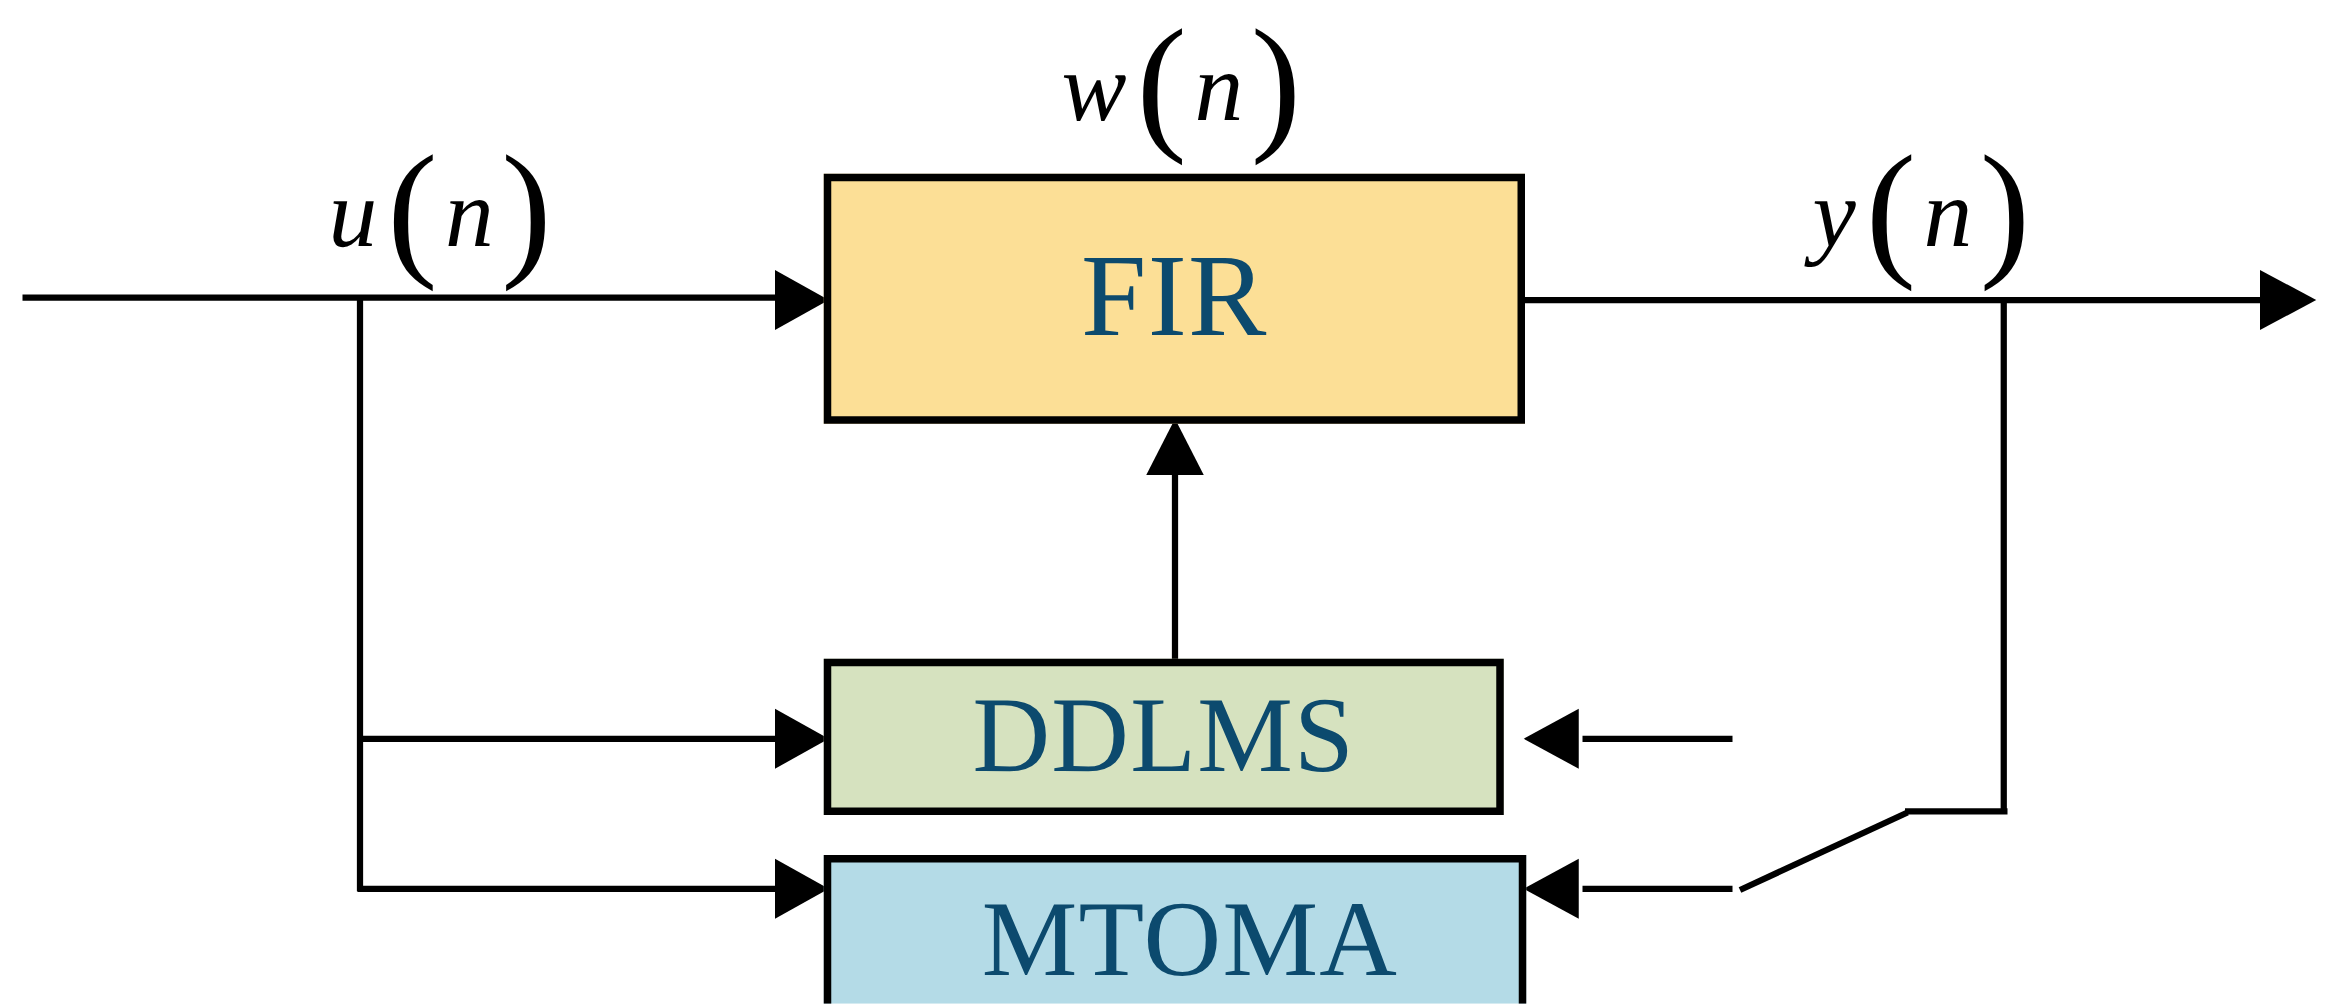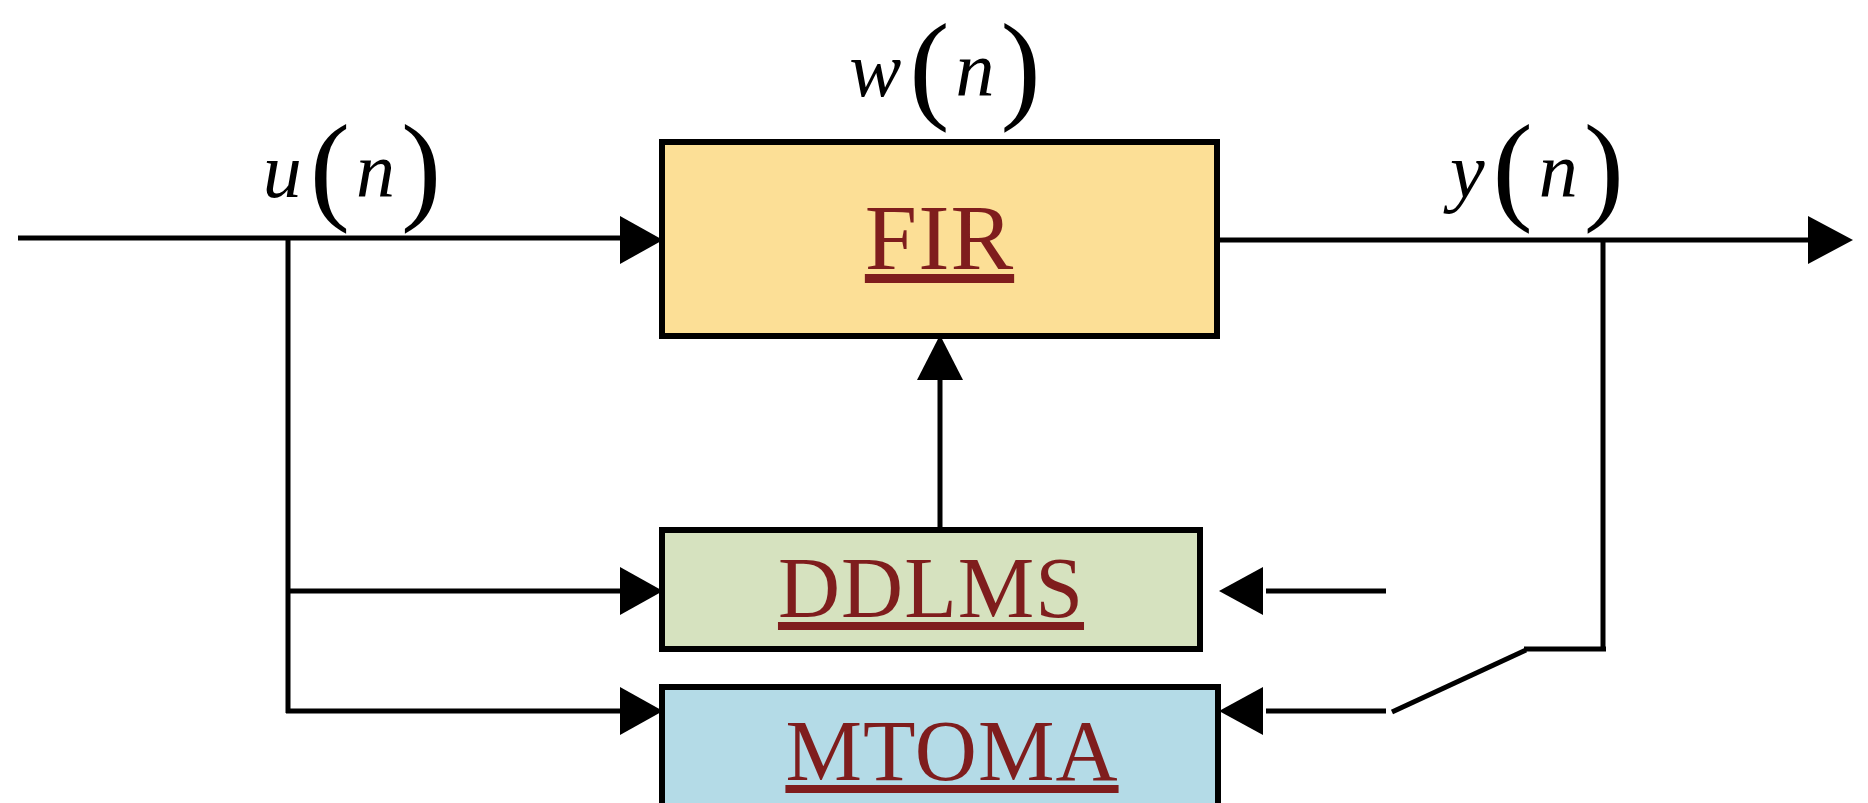--- a/index.html
+++ b/index.html
@@ -25,22 +25,21 @@
     fill: var(--line, #000000);
     stroke: none;
   }
   .box {
     position: absolute;
     box-sizing: border-box;
     border: 6px solid #000000;
     display: flex;
     align-items: center;
     justify-content: center;
-    color: #7f1d1d;
-    text-decoration: underline;
+    color: #0c4a6e;
   }
   #fir-box    { left: 659px; top: 139px; width: 561px; height: 200px; font-size: 94px; }
   #ddlms-box  { left: 659px; top: 527px; width: 544px; height: 125px; font-size: 86px; }
   #mtoma-box  { left: 659px; top: 684px; width: 562px; height: 137px; font-size: 86px; padding-left: 24px; }
   .box .box-label { line-height: 1; letter-spacing: 1px; transform: translateY(-2px); }
 
   .sig {
     position: absolute;
     display: flex;
     align-items: center;

